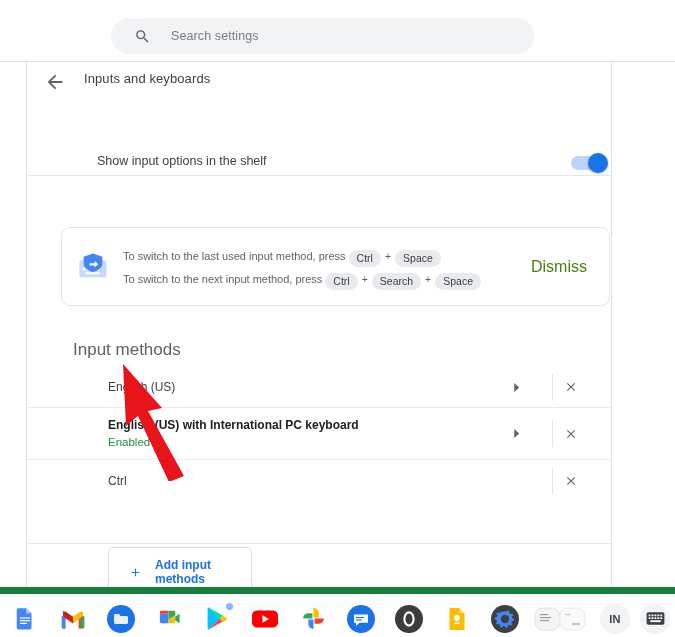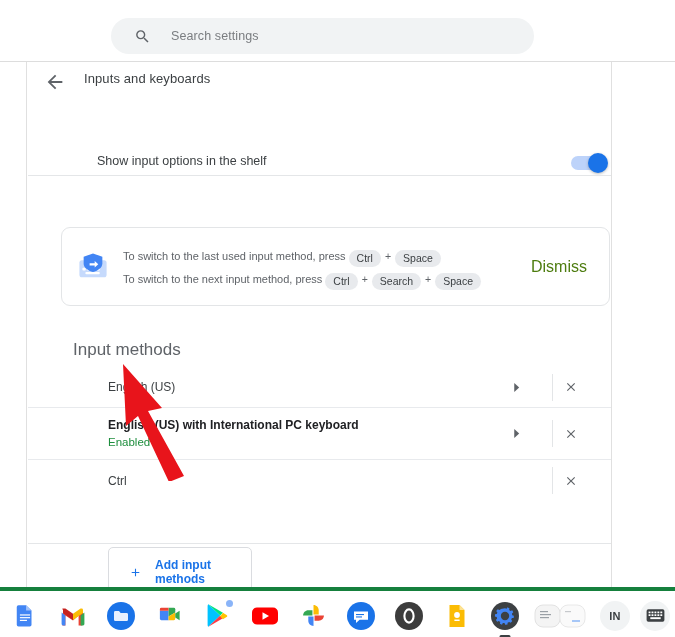--- a/index.html
+++ b/index.html
@@ -124,21 +124,21 @@
     width:13px;height:13px;margin-left:20px;flex:0 0 auto;display:block;
   }
   .addbtn .lb{margin-left:13px;font-size:12px;color:#1a73e8;font-weight:bold;}
 
   
   .arrow{position:absolute;left:112px;top:356px;width:105px;height:125px;pointer-events:none;}
 
   
   .shelf{
     position:absolute;left:0;top:587px;width:675px;height:50px;
-    background:#ffffff;border-top:4px solid #15803d;box-sizing:border-box;
+    background:#ffffff;border-top:7px solid #15803d;box-sizing:border-box;
   }
   .shelf-inner{
     position:absolute;left:0;top:0;width:675px;height:49px;
     display:flex;align-items:center;
   }
   .app{
     width:34px;height:34px;border-radius:50%;flex:0 0 auto;
     display:flex;align-items:center;justify-content:center;position:relative;
   }
   .app svg{display:block;}

